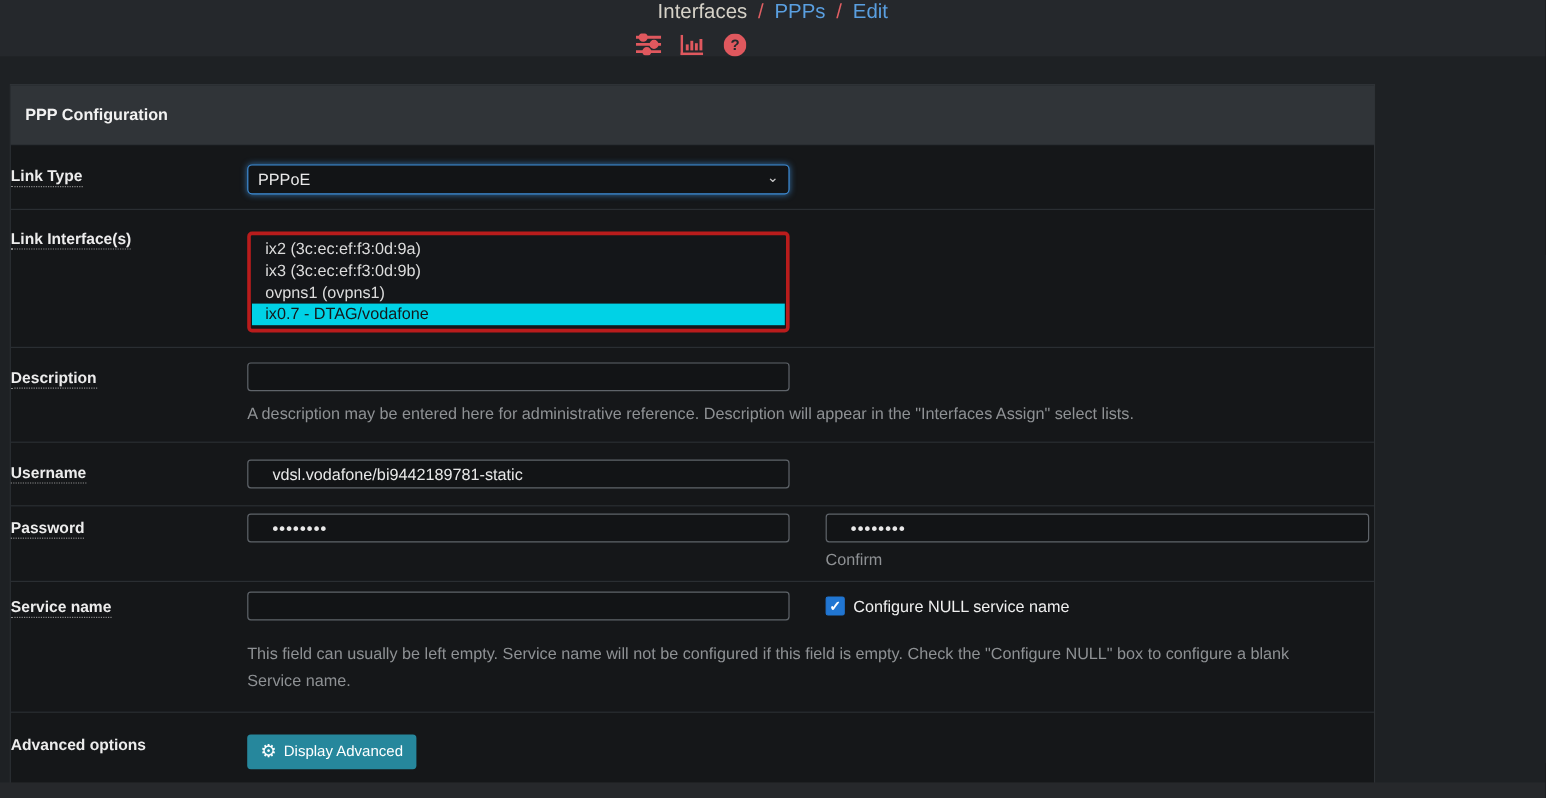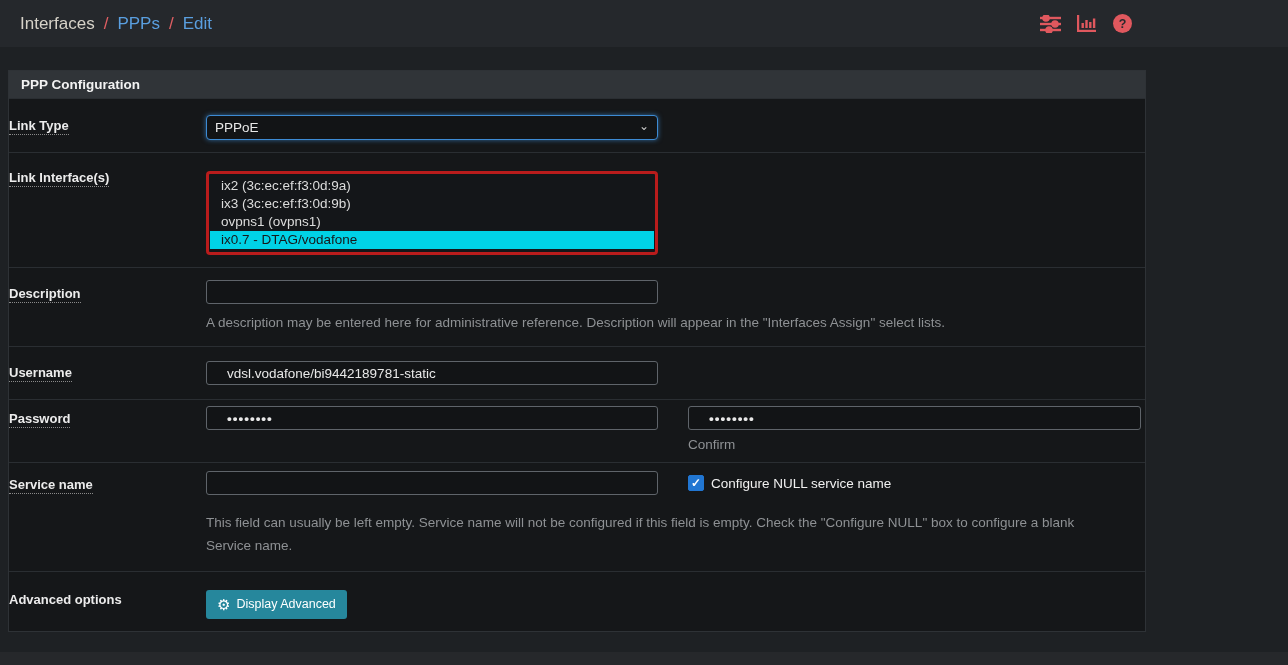--- a/index.html
+++ b/index.html
@@ -11,41 +11,42 @@
   }
 
   
   .navbar {
     height: 47px;
     background: #25282c;
     display: flex;
     align-items: center;
     justify-content: space-between;
     padding: 0 20px 0 20px;
+    flex-direction: column;
   }
   .breadcrumb { font-size: 17px; display: flex; align-items: center; gap: 9px; }
   .crumb-root { color: #d6d2c8; }
   .crumb-sep { color: #e05f63; }
   .crumb-link { color: #5a9fe0; cursor: pointer; text-decoration: none; }
   .nav-icons { display: flex; align-items: center; gap: 14px; margin-right: 135px; }
   .nav-icon { width: 22px; height: 20px; display: inline-flex; align-items: center; justify-content: center; cursor: pointer; }
 
   
   .panel {
     margin: 23px 0 0 8px;
     width: 1138px;
     background: #151719;
     border: 1px solid #2e3236;
   }
   .panel-heading {
     background: #303438;
     color: #f2f2f2;
     font-weight: bold;
     font-size: 13.5px;
-    padding: 6px 12px;
+    padding: 17px 12px;
   }
   .form-row {
     display: flex;
     border-top: 1px solid #2a2e32;
   }
   .form-row:first-of-type { border-top: none; }
   .label-col {
     width: 197px;
     flex: 0 0 197px;
     padding: 17px 29px 0 0;

